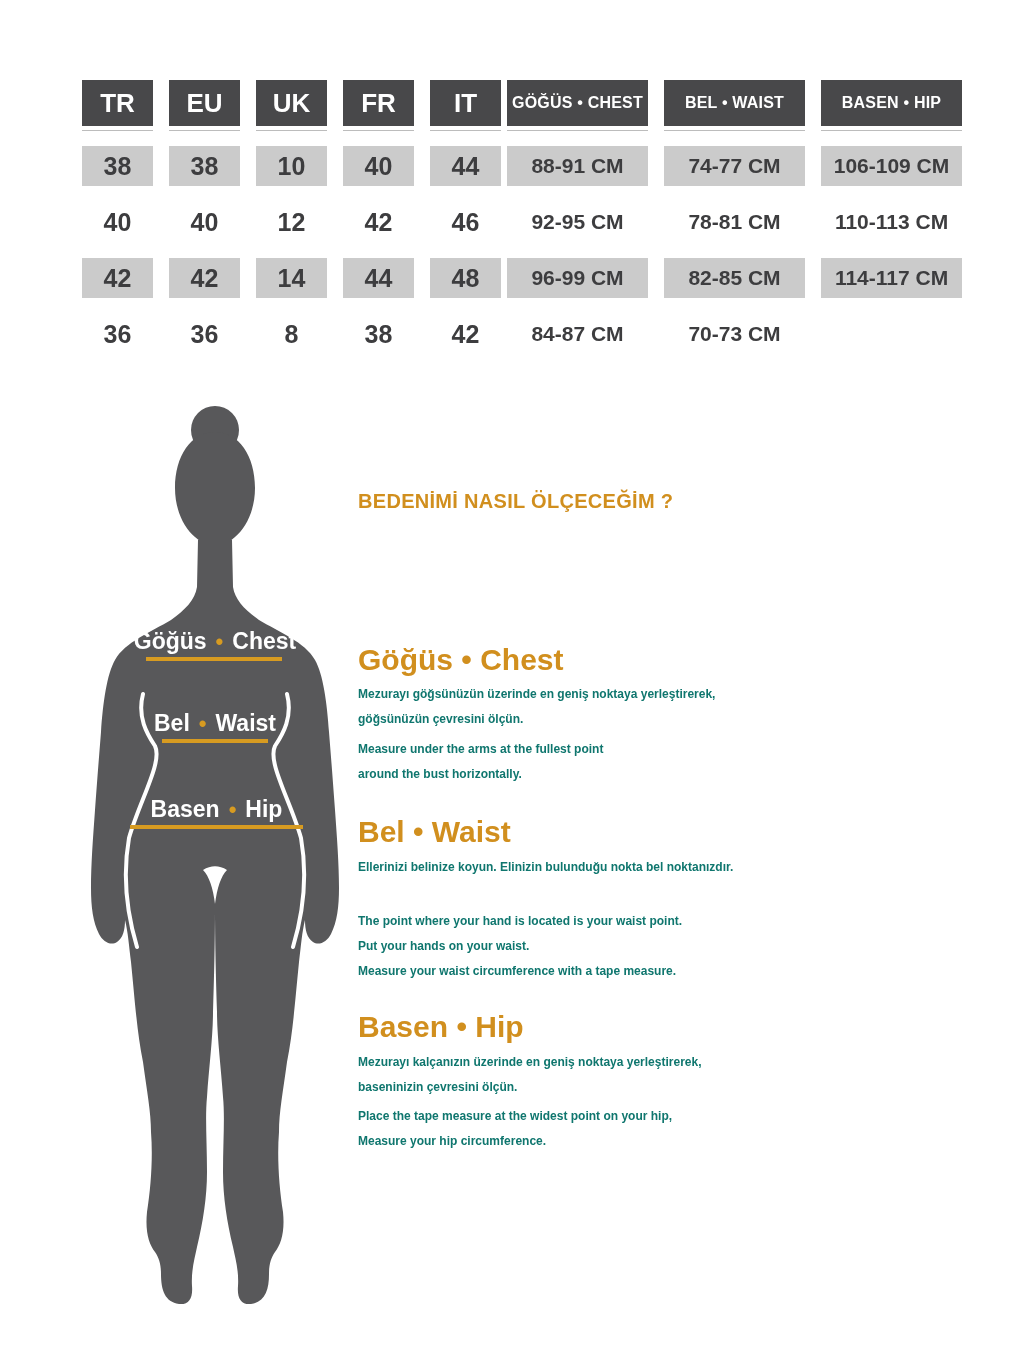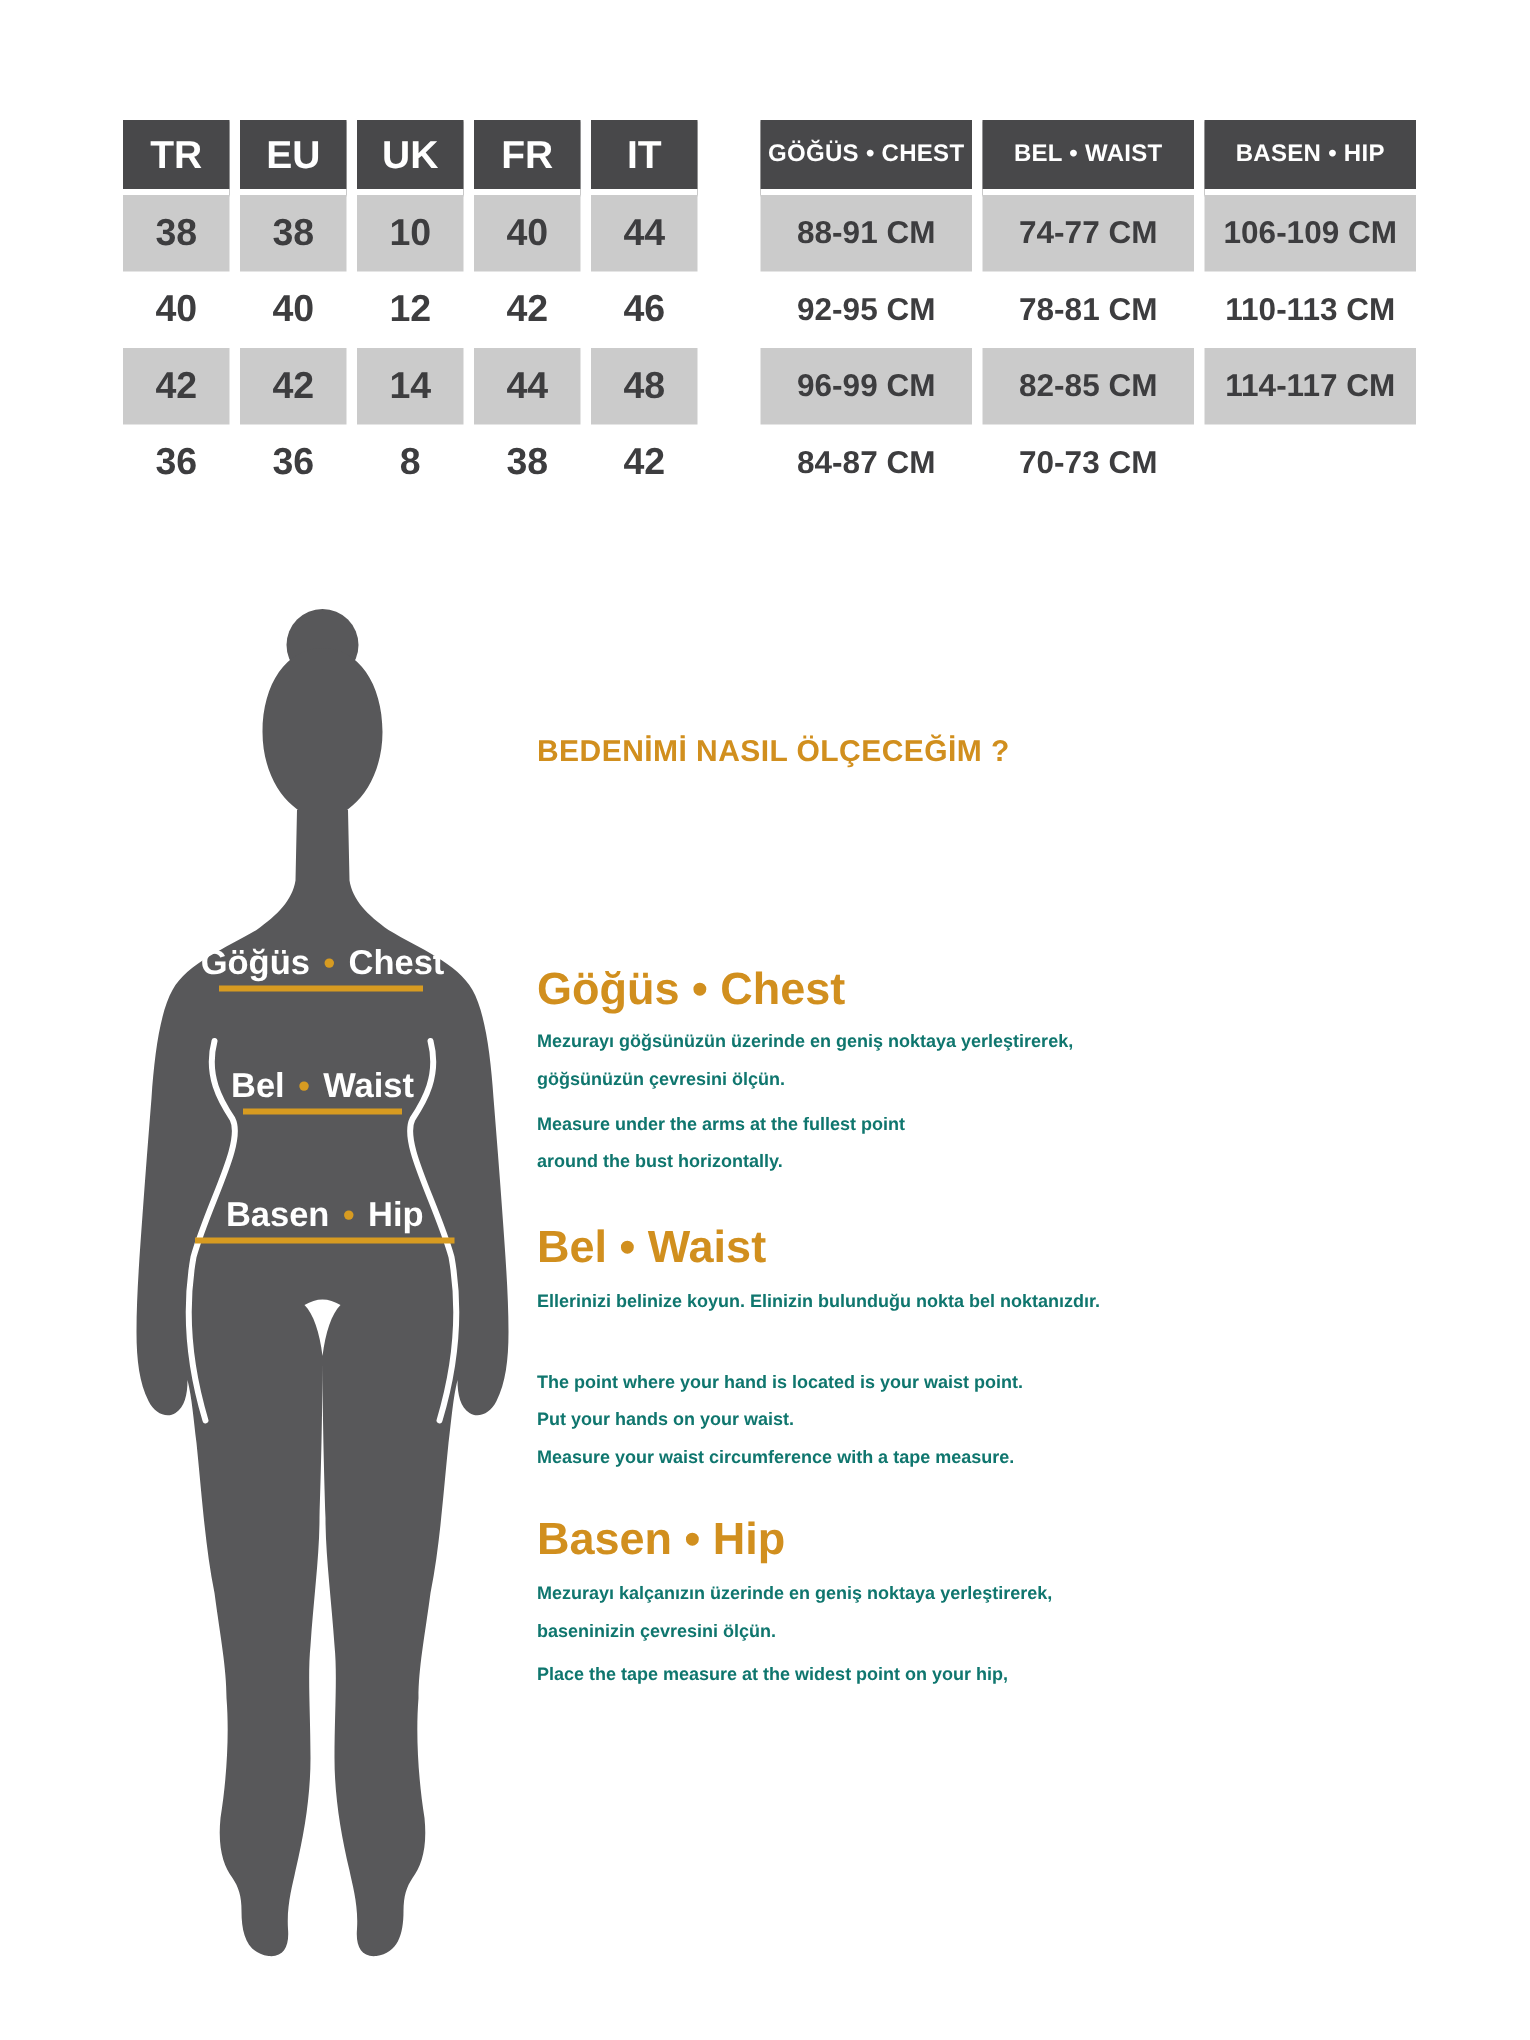--- a/index.html
+++ b/index.html
@@ -1,28 +1,28 @@
 <!DOCTYPE html>
 <html><head>
 <meta charset="utf-8">
 <style>
   * { margin:0; padding:0; box-sizing:border-box; }
   html,body { width:1020px; height:1360px; background:#ffffff;
     font-family:"Liberation Sans", sans-serif; position:relative; overflow:hidden; }
 
   
-  .tbl { position:absolute; display:grid; column-gap:7px; row-gap:0; }
+  .tbl { position:absolute; display:grid; column-gap:7px; row-gap:0;gap:16px; }
   .tbl-size { left:82px; top:80px; grid-template-columns:repeat(5,71px); }
   .tbl-measure { left:507px; top:80px; grid-template-columns:repeat(3,141px); }
   .th { height:50px; background:#48484a; color:#ffffff; font-weight:bold;
         display:flex; align-items:center; justify-content:center;
         border-bottom:4px solid #ffffff; box-shadow:0 1px 0 #bcbcbc; }
   .tbl-size .th { font-size:26px; }
   .tbl-measure .th { font-size:16px; letter-spacing:0.2px; }
-  .td { height:51px; display:flex; align-items:center; justify-content:center;
+  .td { height:40px; display:flex; align-items:center; justify-content:center;
         font-weight:bold; color:#3d3d3f; }
   .tbl-size .td { font-size:25px; }
   .tbl-measure .td { font-size:21px; }
   .td.shade { background:#cbcbcb; }
 
   
   .figure-wrap { position:absolute; left:85px; top:402px; width:260px; height:910px; }
   .fig-label { position:absolute; display:flex; justify-content:center; align-items:center;
                gap:9px; color:#ffffff; font-weight:bold; font-size:23px; }
   .fig-label .dot { color:#d79b21; font-size:22px; }
@@ -162,13 +162,14 @@
   <div>Measure your waist circumference with a tape measure.</div>
 </div>
 
 <div class="guide-block sec-heading" style="top:1010px;">Basen • Hip</div>
 <div class="guide-block para" style="top:1050px;">
   <div>Mezurayı kalçanızın üzerinde en geniş noktaya yerleştirerek,</div>
   <div>baseninizin çevresini ölçün.</div>
 </div>
 <div class="guide-block para" style="top:1104px;">
   <div>Place the tape measure at the widest point on your hip,</div>
+  <div>Measure your hip circumference.</div>
 </div>
 
 </body></html>

